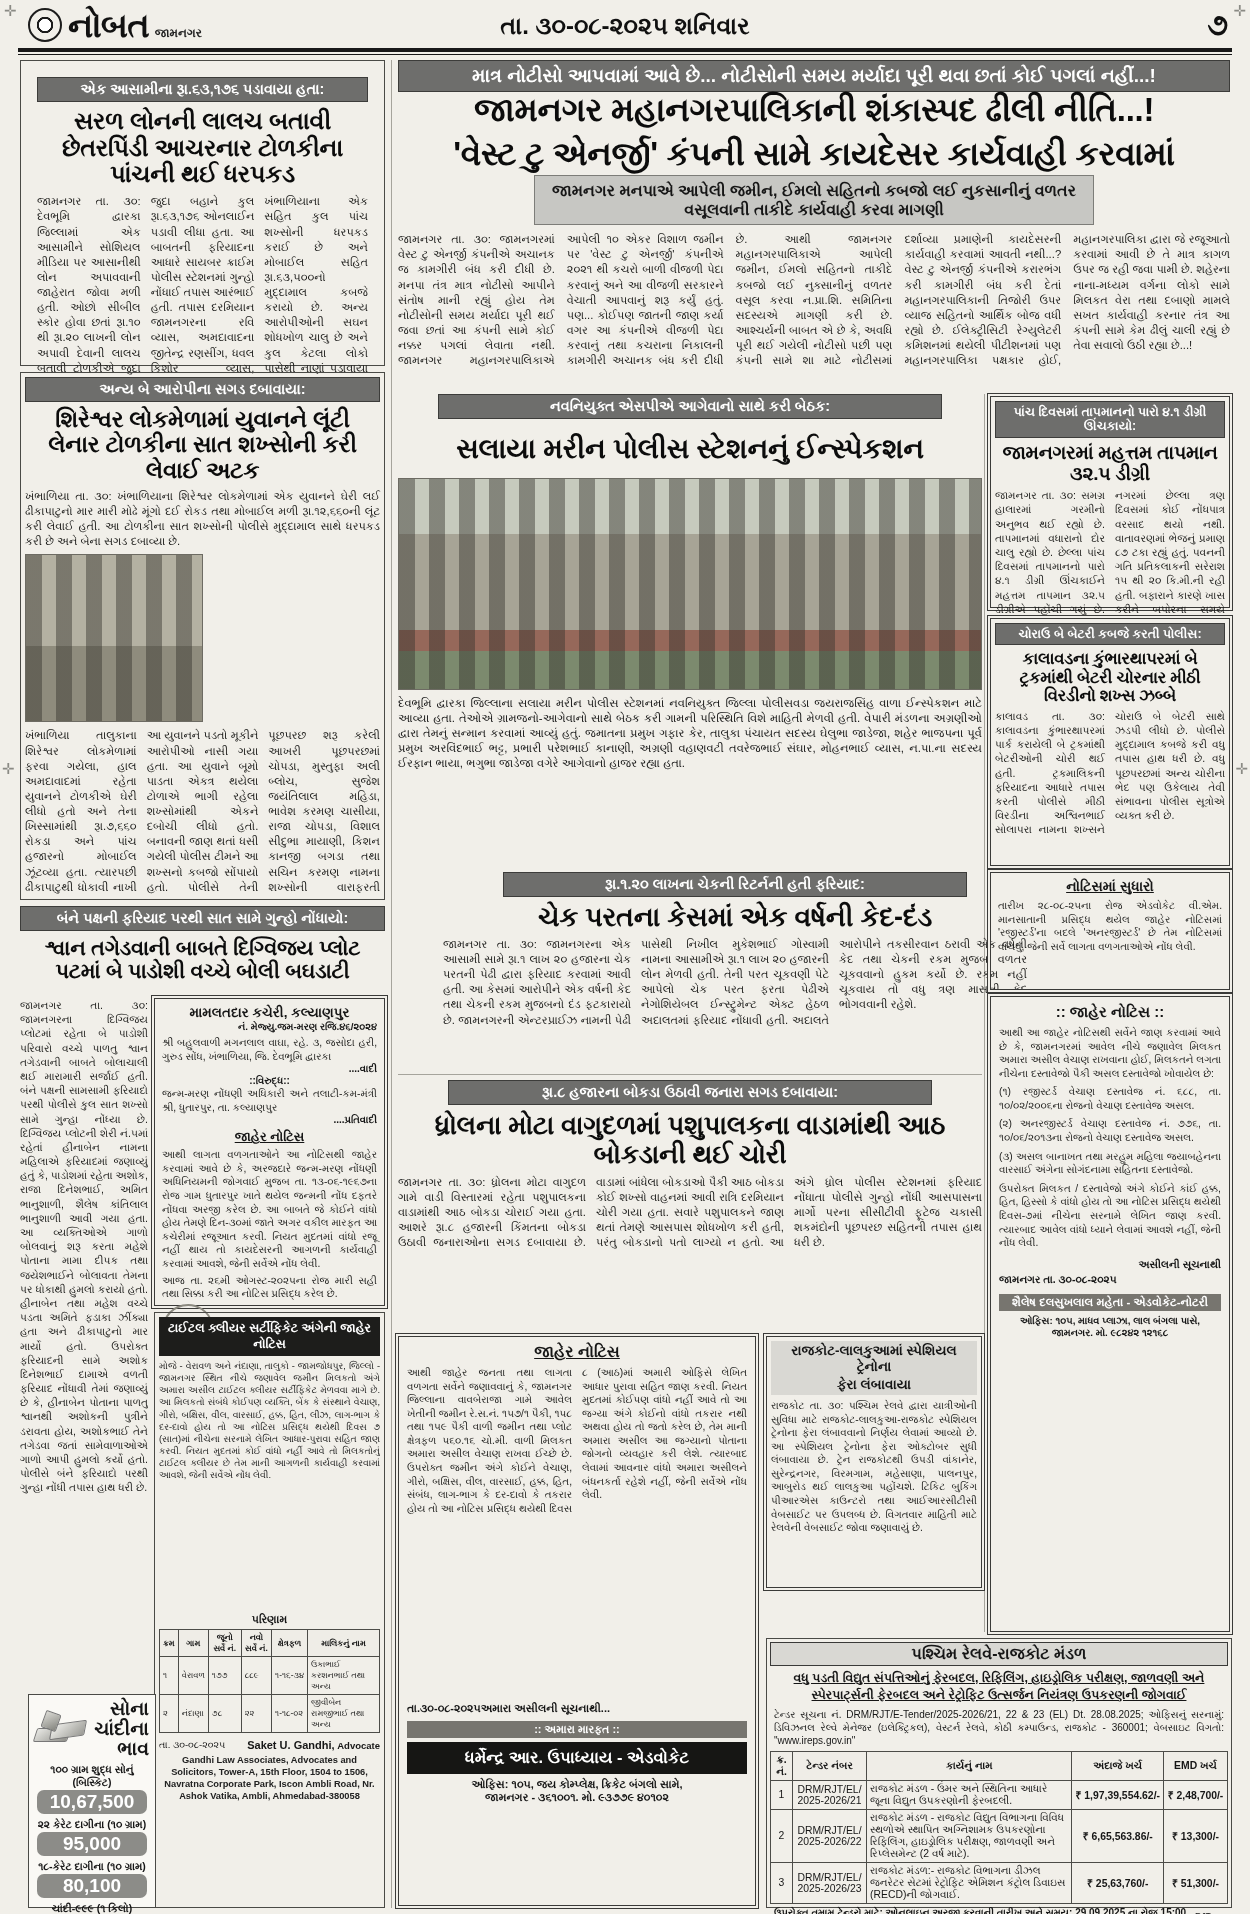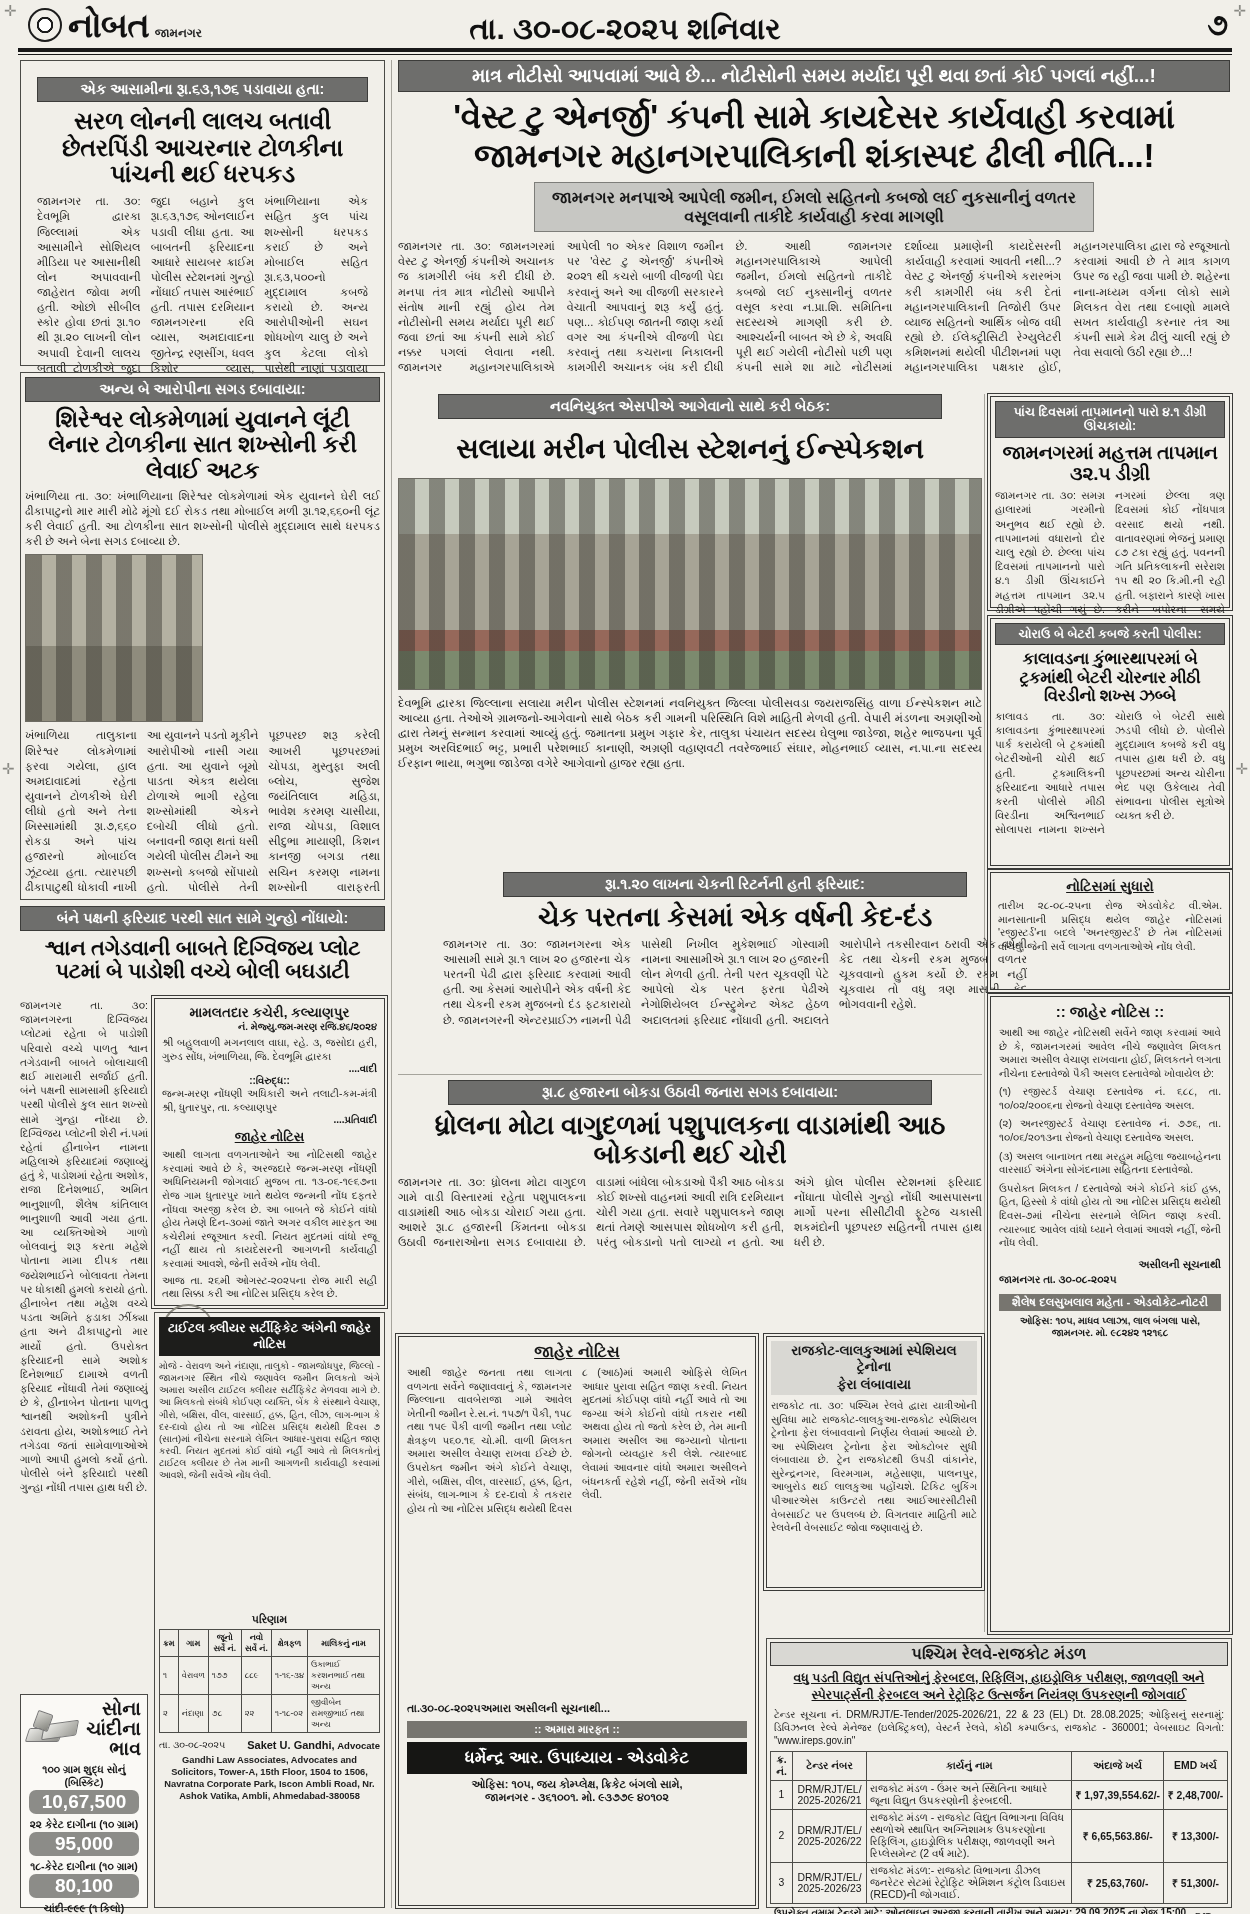--- a/index.html
+++ b/index.html
@@ -8,21 +8,21 @@
         background:#f1efe9;font-family:"Liberation Sans",sans-serif;color:#161616;overflow:hidden;}
   .abs{position:absolute;}
   .regmark{color:#8a8a84;font-size:15px;}
   
   .mast-logo{display:flex;align-items:center;gap:6px;}
   .emblem{width:34px;height:34px;border-radius:50%;background:
      radial-gradient(circle at 50% 50%, #ffffff 0 28%, #1c1c1c 30% 38%, #f1efe9 40% 100%);
      border:2px solid #1c1c1c;position:relative;}
   .logo-word{font-size:34px;font-weight:bold;letter-spacing:-1px;color:#111;line-height:1;}
   .logo-sub{font-size:12px;font-weight:bold;color:#222;align-self:flex-end;margin-bottom:2px;}
-  .mast-date{font-size:30px;font-weight:bold;text-align:center;color:#101010;}
+  .mast-date{font-size:24px;font-weight:bold;text-align:center;color:#101010;}
   .mast-page{font-size:30px;font-weight:bold;color:#101010;}
   .rule-thick{height:4px;background:#191919;}
   .rule-thin{height:1px;background:#191919;margin-top:2px;}
   
   .nbox{border:1px solid #4a4a46;}
   .box2{border:1px solid #3a3a38;box-shadow:0 0 0 2px #f1efe9, 0 0 0 3px #3a3a38;}
   .kicker{background:#6e6e6c;color:#fff;font-weight:bold;text-align:center;
           padding:3px 6px;font-size:14.5px;line-height:1.15;border:1px solid #3c3c3a;}
   .kicker.big{font-size:19px;padding:4px 8px;}
   .headline{font-weight:bold;color:#0c0c0c;text-align:center;line-height:1.12;letter-spacing:-.3px;}
@@ -99,22 +99,22 @@
   <div class="abs vline" style="left:984px;top:394px;height:1238px;"></div>
 
   <div class="abs nbox" style="left:20px;top:60px;width:365px;height:306px;padding:16px;">
     <div class="kicker">એક આસામીના રૂા.૬૩,૧૭૬ પડાવાયા હતા:</div>
     <div class="headline" style="font-size:24px;margin:6px 2px;">સરળ લોનની લાલચ બતાવી છેતરપિંડી આચરનાર ટોળકીના પાંચની થઈ ધરપકડ</div>
     <div class="body-txt cols3" style="height:196px;overflow:hidden;">જામનગર તા. ૩૦: દેવભૂમિ દ્વારકા જિલ્લામાં એક આસામીને સોશિયલ મીડિયા પર આસાનીથી લોન અપાવવાની જાહેરાત જોવા મળી હતી. ઓછો સીબીલ સ્કોર હોવા છતાં રૂા.૧૦ થી રૂા.૨૦ લાખની લોન અપાવી દેવાની લાલચ બતાવી ટોળકીએ જુદા જુદા બહાને કુલ રૂા.૬૩,૧૭૬ ઓનલાઈન પડાવી લીધા હતા. આ બાબતની ફરિયાદના આધારે સાયબર ક્રાઈમ પોલીસ સ્ટેશનમાં ગુન્હો નોંધાઈ તપાસ આરંભાઈ હતી. તપાસ દરમિયાન જામનગરના રવિ વ્યાસ, અમદાવાદના જીતેન્દ્ર રણસીંગ, ધવલ કિશોર વ્યાસ, ખંભાળિયાના એક સહિત કુલ પાંચ શખ્સોની ધરપકડ કરાઈ છે અને મોબાઈલ સહિત રૂા.૬૩,૫૦૦નો મુદ્દામાલ કબજે કરાયો છે. અન્ય આરોપીઓની સઘન શોધખોળ ચાલુ છે અને કુલ કેટલા લોકો પાસેથી નાણાં પડાવાયા તેની તપાસ પણ ગુન્હા શાખા દ્વારા હાથ ધરાઈ છે.</div>
   </div>
 
   <div class="abs" style="left:398px;top:60px;width:832px;height:328px;">
     <div class="kicker big">માત્ર નોટીસો આપવામાં આવે છે... નોટીસોની સમય મર્યાદા પૂરી થવા છતાં કોઈ પગલાં નહીં...!</div>
+    <div class="headline" style="font-size:33px;margin:0 0 7px;">જામનગર મહાનગરપાલિકાની શંકાસ્પદ ઢીલી નીતિ...!</div>
     <div class="headline" style="font-size:33px;margin:7px 0 2px;">'વેસ્ટ ટુ એનર્જી' કંપની સામે કાયદેસર કાર્યવાહી કરવામાં</div>
-    <div class="headline" style="font-size:33px;margin:0 0 7px;">જામનગર મહાનગરપાલિકાની શંકાસ્પદ ઢીલી નીતિ...!</div>
     <div class="subhead" style="width:560px;margin:0 auto 7px;">જામનગર મનપાએ આપેલી જમીન, ઈમલો સહિતનો કબજો લઈ નુકસાનીનું વળતર વસૂલવાની તાકીદે કાર્યવાહી કરવા માગણી</div>
     <div class="body-txt cols5" style="height:168px;overflow:hidden;">જામનગર તા. ૩૦: જામનગરમાં વેસ્ટ ટુ એનર્જી કંપનીએ અચાનક જ કામગીરી બંધ કરી દીધી છે. મનપા તંત્ર માત્ર નોટીસો આપીને સંતોષ માની રહ્યું હોય તેમ નોટીસોની સમય મર્યાદા પૂરી થઈ જવા છતાં આ કંપની સામે કોઈ નક્કર પગલાં લેવાતા નથી. જામનગર મહાનગરપાલિકાએ આપેલી ૧૦ એકર વિશાળ જમીન પર 'વેસ્ટ ટુ એનર્જી' કંપનીએ ૨૦૨૧ થી કચરો બાળી વીજળી પેદા કરવાનું અને આ વીજળી સરકારને વેચાતી આપવાનું શરૂ કર્યું હતું. પણ... કોઈપણ જાતની જાણ કર્યા વગર આ કંપનીએ વીજળી પેદા કરવાનું તથા કચરાના નિકાલની કામગીરી અચાનક બંધ કરી દીધી છે. આથી જામનગર મહાનગરપાલિકાએ આપેલી જમીન, ઈમલો સહિતનો તાકીદે કબજો લઈ નુક્સાનીનું વળતર વસૂલ કરવા ન.પ્રા.શિ. સમિતિના સદસ્યએ માગણી કરી છે. આશ્ચર્યની બાબત એ છે કે, અવધિ પૂરી થઈ ગયેલી નોટીસો પછી પણ કંપની સામે શા માટે નોટીસમાં દર્શાવ્યા પ્રમાણેની કાયદેસરની કાર્યવાહી કરવામાં આવતી નથી...? વેસ્ટ ટુ એનર્જી કંપનીએ કરારભંગ કરી કામગીરી બંધ કરી દેતાં મહાનગરપાલિકાની તિજોરી ઉપર વ્યાજ સહિતનો આર્થિક બોજ વધી રહ્યો છે. ઈલેક્ટ્રીસિટી રેગ્યુલેટરી કમિશનમાં થયેલી પીટીશનમાં પણ મહાનગરપાલિકા પક્ષકાર હોઈ, મહાનગરપાલિકા દ્વારા જે રજૂઆતો કરવામાં આવી છે તે માત્ર કાગળ ઉપર જ રહી જવા પામી છે. શહેરના નાના-મધ્યમ વર્ગના લોકો સામે મિલકત વેરા તથા દબાણો મામલે સખત કાર્યવાહી કરનાર તંત્ર આ કંપની સામે કેમ ઢીલું ચાલી રહ્યું છે તેવા સવાલો ઉઠી રહ્યા છે...!</div>
   </div>
 
   <div class="abs nbox" style="left:20px;top:372px;width:365px;height:528px;padding:4px;">
     <div class="kicker">અન્ય બે આરોપીના સગડ દબાવાયા:</div>
     <div class="headline" style="font-size:23px;margin:5px 2px;">શિરેશ્વર લોકમેળામાં યુવાનને લૂંટી લેનાર ટોળકીના સાત શખ્સોની કરી લેવાઈ અટક</div>
     <div class="body-txt" style="margin-bottom:5px;">ખંભાળિયા તા. ૩૦: ખંભાળિયાના શિરેશ્વર લોકમેળામાં એક યુવાનને ઘેરી લઈ ઢીકાપાટુનો માર મારી મોઢે મૂંગો દઈ રોકડ તથા મોબાઈલ મળી રૂા.૧૨,૬૬૦ની લૂંટ કરી લેવાઈ હતી. આ ટોળકીના સાત શખ્સોની પોલીસે મુદ્દામાલ સાથે ધરપકડ કરી છે અને બેના સગડ દબાવ્યા છે.</div>
     <div style="display:flex;gap:7px;">
       <div class="photo walk" style="width:178px;height:168px;flex:0 0 auto;">
@@ -254,21 +254,21 @@
     <div class="smalltxt" style="margin-top:5px;">(૧) રજીસ્ટર્ડ વેચાણ દસ્તાવેજ નં. ૬૮૮, તા. ૧૦/૦૨/૨૦૦૬ના રોજનો વેચાણ દસ્તાવેજ અસલ.</div>
     <div class="smalltxt" style="margin-top:5px;">(૨) અનરજીસ્ટર્ડ વેચાણ દસ્તાવેજ નં. ૭૭૬, તા. ૧૦/૦૬/૨૦૧૩ના રોજનો વેચાણ દસ્તાવેજ અસલ.</div>
     <div class="smalltxt" style="margin-top:5px;">(૩) અસલ બાનાખત તથા મરહુમ મહિલા જયાબહેનના વારસાઈ અંગેના સોગંદનામા સહિતના દસ્તાવેજો.</div>
     <div class="smalltxt" style="margin-top:5px;">ઉપરોક્ત મિલકત / દસ્તાવેજો અંગે કોઈને કાંઈ હક્ક, હિત, હિસ્સો કે વાંધો હોય તો આ નોટિસ પ્રસિદ્ધ થયેથી દિવસ-૭માં નીચેના સરનામે લેખિત જાણ કરવી. ત્યારબાદ આવેલ વાંધો ધ્યાને લેવામાં આવશે નહીં, જેની નોંધ લેવી.</div>
     <div style="font-size:10.5px;font-weight:bold;text-align:right;margin-top:8px;">અસીલની સૂચનાથી</div>
     <div style="font-size:10.5px;font-weight:bold;margin-top:2px;">જામનગર તા. ૩૦-૦૮-૨૦૨૫</div>
     <div class="grayband" style="margin-top:8px;font-size:11.5px;">શૈલેષ દલસુખલાલ મહેતા - એડવોકેટ-નોટરી</div>
     <div style="font-size:9.8px;font-weight:bold;text-align:center;margin-top:4px;">ઓફિસ: ૧૦૫, માધવ પ્લાઝા, લાલ બંગલા પાસે, જામનગર. મો. ૯૮૨૪૨ ૧૨૧૬૮</div>
   </div>
 
-  <div class="abs nbox" style="left:20px;top:1694px;width:128px;height:214px;padding:4px 2px;background:#faf9f5;">
+  <div class="abs nbox" style="left:28px;top:1694px;width:128px;height:214px;padding:4px 2px;background:#faf9f5;">
     <div style="display:flex;align-items:center;justify-content:space-between;padding:0 4px;">
       <div style="position:relative;width:52px;height:34px;">
         <div class="bar" style="left:0;top:16px;width:34px;height:14px;background:linear-gradient(135deg,#e8e8e4,#8f8f89);transform:skewX(-18deg);"></div>
         <div class="bar" style="left:16px;top:10px;width:34px;height:16px;background:linear-gradient(135deg,#f2f2ee,#9a9a94);transform:skewX(-18deg) rotate(-8deg);"></div>
         <div class="bar" style="left:8px;top:0;width:16px;height:18px;background:linear-gradient(135deg,#dcdcd6,#83837d);transform:rotate(20deg);"></div>
       </div>
       <div class="gold-title">
         <div>સોના</div>
         <div>ચાંદીના</div>
         <div>ભાવ</div>

